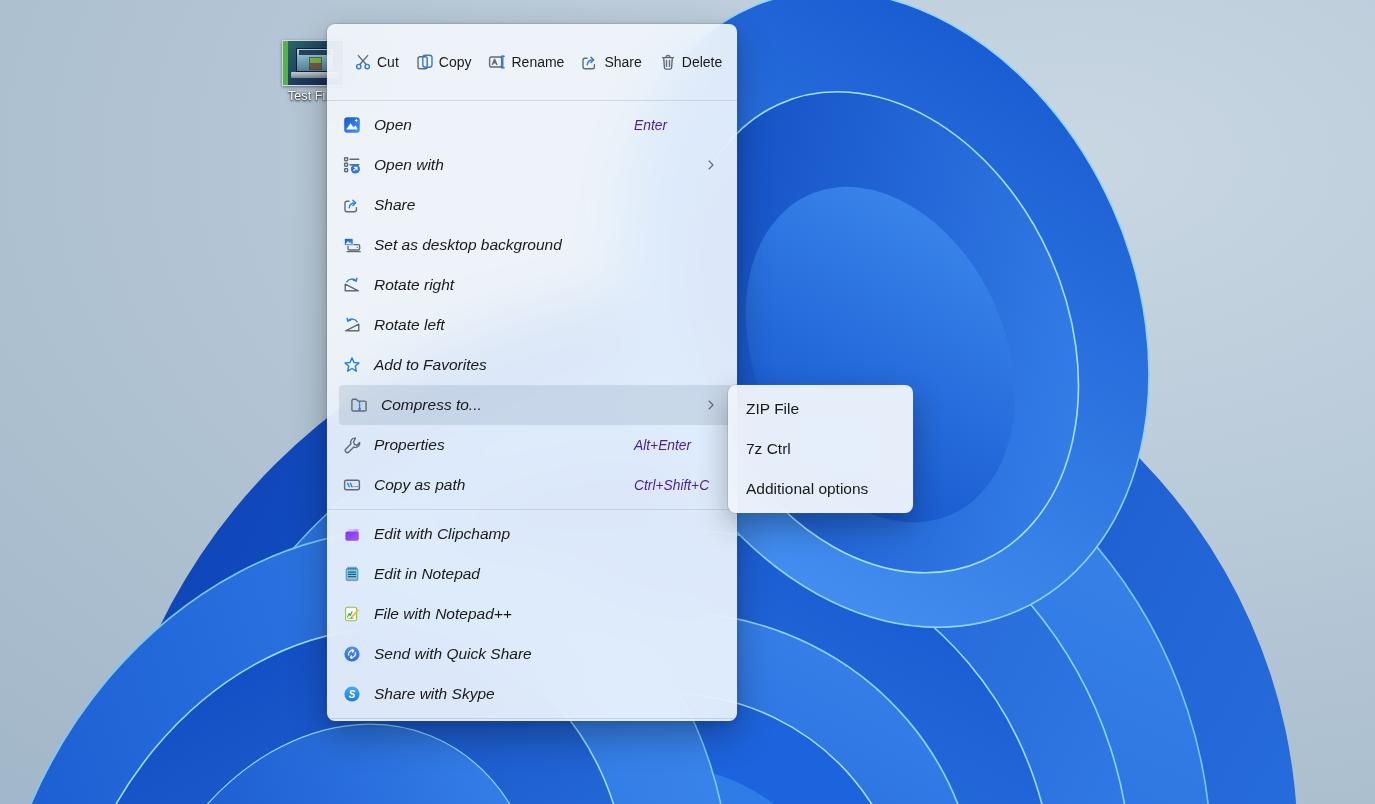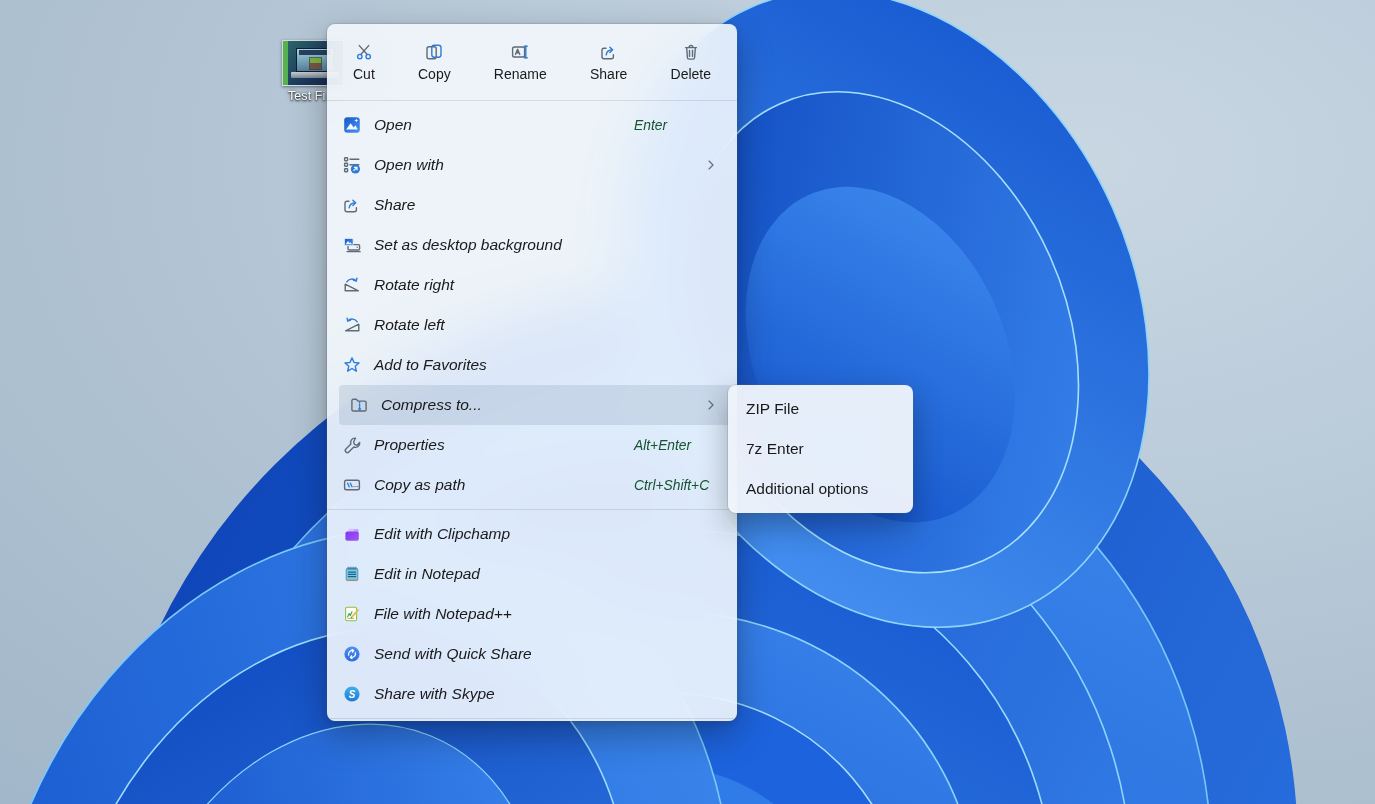--- a/index.html
+++ b/index.html
@@ -32,32 +32,32 @@
 
   
   .menu {
     position:absolute; left:327px; top:24px; width:410px; z-index:5;
     border-radius:8px; padding-bottom:2px;
     background:rgba(243,247,251,0.9);
     backdrop-filter:blur(28px) saturate(1.25);
     box-shadow:0 14px 36px rgba(0,0,0,0.30), 0 2px 8px rgba(0,0,0,0.12), 0 0 0 1px rgba(105,120,138,0.20);
   }
   .toolbar { height:76px; display:flex; align-items:center; justify-content:space-between; padding:0 18px; }
-  .tbtn { display:flex; flex-direction:column; align-items:center; gap:4px;
+  .tbtn { display:flex; flex-direction:row; align-items:center; gap:4px;
     background:none; border:none; font:inherit; font-size:14px; color:#1a1a1a;
     padding:6px 8px; border-radius:4px; cursor:default; }
   .tbtn svg { display:block; }
   .hsep { height:1px; background:rgba(55,65,82,0.14); }
   .group { padding:4px 0; }
   .mi { position:relative; height:40px; margin:0 5px; border-radius:4px;
     display:flex; align-items:center; padding:0 10px; font-size:15.5px; color:#1a1a1a;font-style:italic; }
   .mi.active { background:rgba(88,112,142,0.16);margin-left:12px; }
   .micon { width:20px; height:20px; margin-right:12px; flex:none; display:flex; }
   .mlabel { white-space:nowrap; }
-  .mshort { position:absolute; left:302px; font-size:13.8px; color:#14532d; white-space:nowrap; }
+  .mshort { position:absolute; left:302px; font-size:13.8px; color:#4c1d95; white-space:nowrap; }
   .mchev { position:absolute; right:13px; width:16px; height:16px; display:flex; }
 
   
   .submenu {
     position:absolute; left:728px; top:385px; width:185px; z-index:6;
     border-radius:8px; padding:4px 0;
     background:rgba(243,247,251,0.94);
     backdrop-filter:blur(28px) saturate(1.25);
     box-shadow:0 12px 30px rgba(0,0,0,0.30), 0 0 0 1px rgba(105,120,138,0.20);
   }
@@ -424,18 +424,18 @@
 
   <div class="hsep"></div>
 
 </div>
 
 <div class="submenu">
   <div class="smi">
     <span>ZIP File</span>
   </div>
   <div class="smi">
-    <span>7z Enter</span>
+    <span>7z Ctrl</span>
   </div>
   <div class="smi">
     <span>Additional options</span>
   </div>
 </div>
 
 </body></html>

